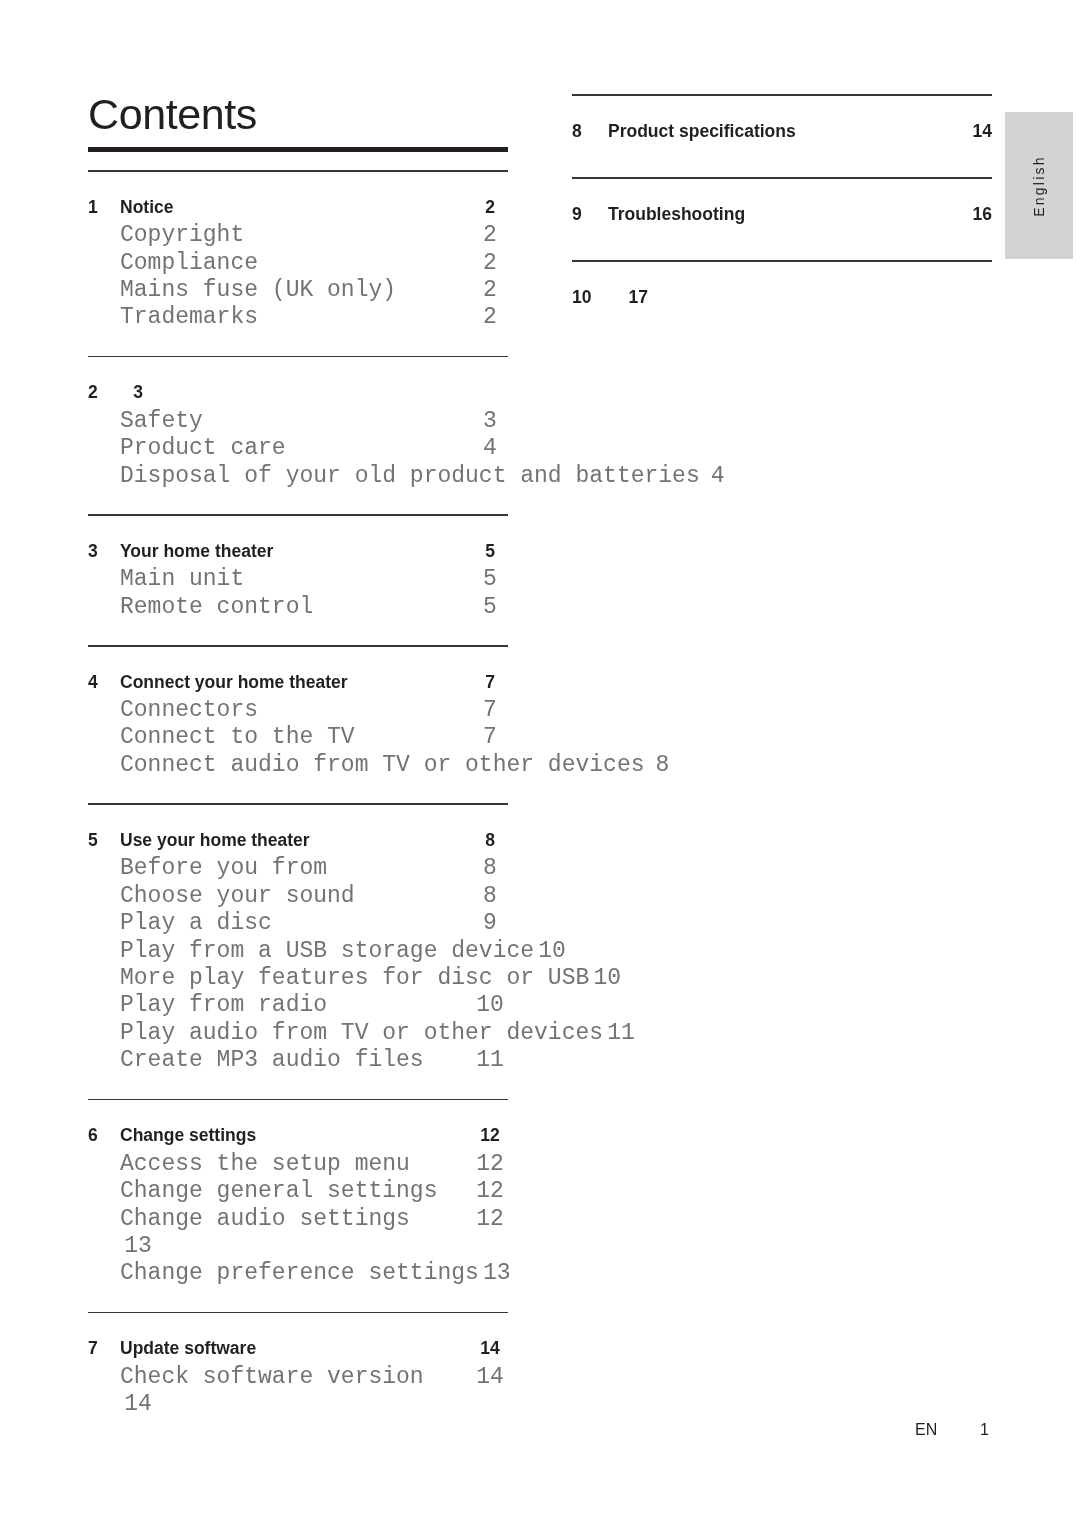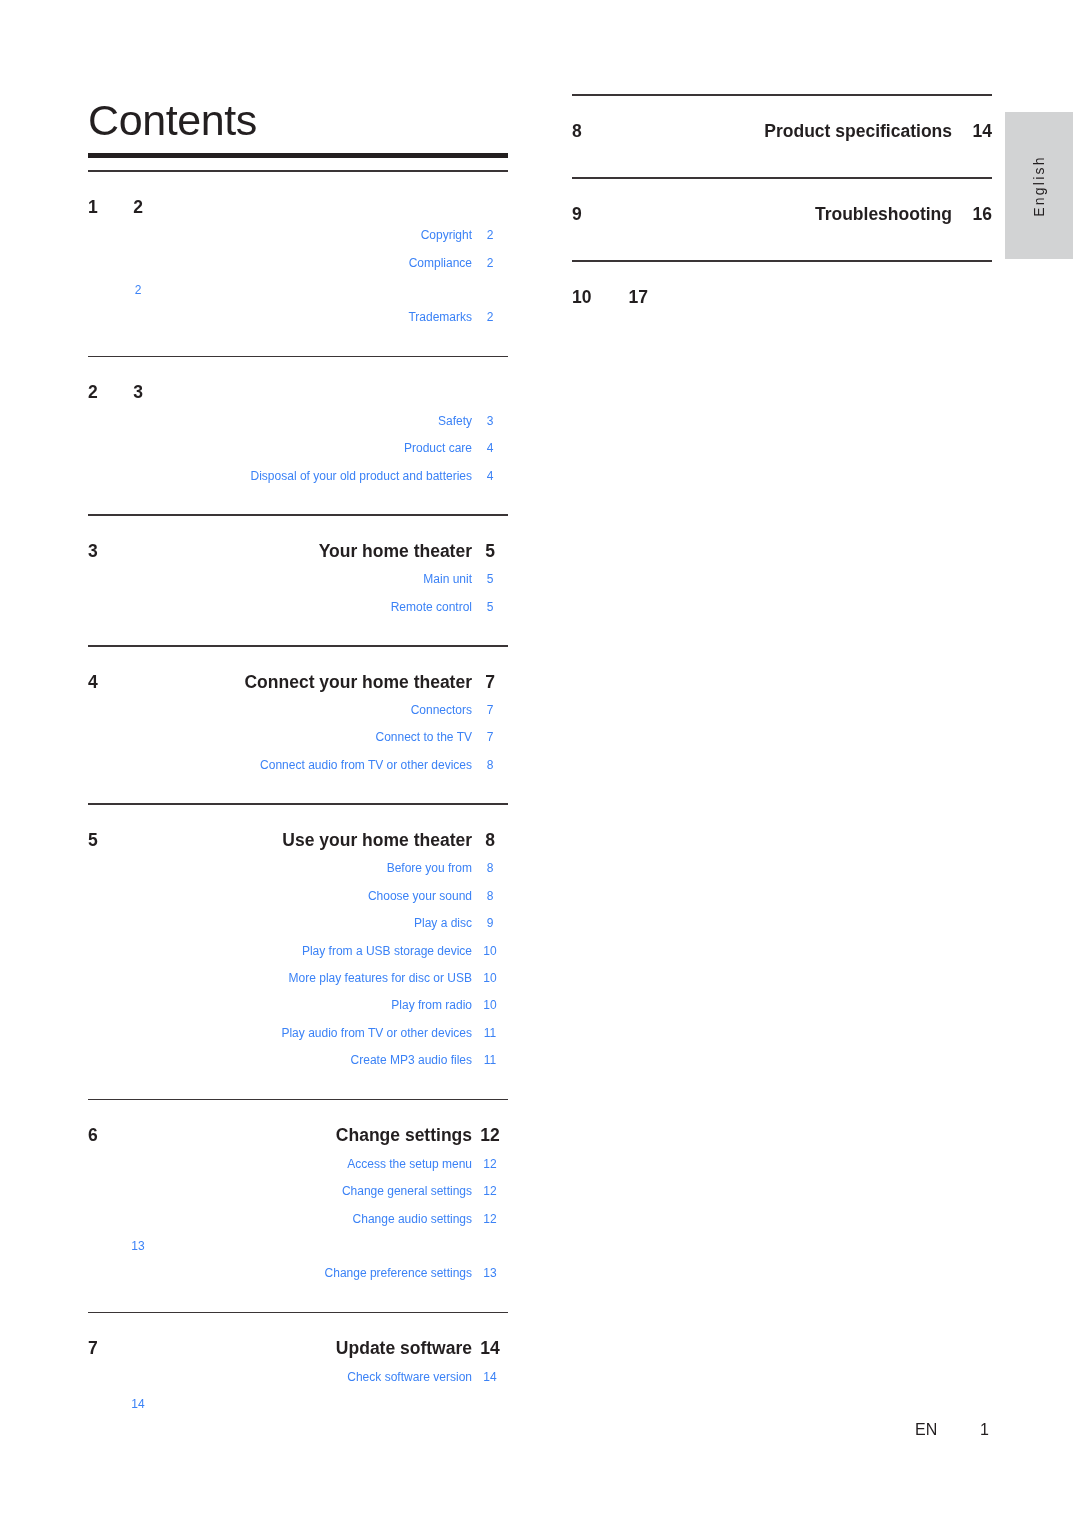--- a/index.html
+++ b/index.html
@@ -42,21 +42,21 @@
     white-space: nowrap;
     font-size: 14px;
     letter-spacing: 2.2px;
     color: #231f20;
     font-family: "Liberation Sans", sans-serif;
   }
 
   .title-block {
     position: absolute;
     left: 88px;
-    top: 98px;
+    top: 92px;
     width: 420px;
   }
   .doc-title {
     font-size: 43px;
     font-weight: normal;
     color: #231f20;
     letter-spacing: -0.4px;
     line-height: 1.05;
     font-family: "Liberation Sans", sans-serif;
   }
@@ -106,41 +106,41 @@
     line-height: 27.5px;
   }
 
   .label {
     flex: 1 1 auto;
     font-size: 17.5px;
     font-weight: bold;
     color: #231f20;
     line-height: 27.5px;
     white-space: nowrap;
-    text-align: right;
   }
 
   .page-no {
     flex: 0 0 36px;
     width: 36px;
     text-align: center;
     font-size: 17.5px;
     font-weight: bold;
     color: #231f20;
     line-height: 27.5px;
   }
 
   
   .row-sub .num { width: 32px; flex: 0 0 32px; }
   .row-sub .label,
   .row-sub .page-no {
     font-weight: normal;
-    color: #3b82f6;
-    font-size: 12px;
+    color: #737373;
+    font-size: 23px;
     line-height: 27.4px;
+    font-family: Liberation Mono, monospace;
   }
 
   
   .toc-right .num     { width: 36px; flex: 0 0 36px; }
   .toc-right .page-no { flex: 0 0 40px; width: 40px; text-align: right; }
   .toc-right .row-chapter { margin-top: 4px; margin-bottom: 6px; }
   .toc-right .group-spacer-bottom { height: 26px; }
   .toc-right .group-spacer-top { height: 18px; }
 
   
@@ -181,34 +181,36 @@
     <h1 class="doc-title">Contents</h1>
     <div class="rule-thick"></div>
   </div>
 
   <div class="toc toc-left" id="toc-left">
       <div class="group">
         <div class="rule-thin"></div>
         <div class="group-spacer-top"></div>
         <div class="row row-chapter">
           <span class="num">1</span>
+          <span class="label">Notice</span>
           <span class="page-no">2</span>
         </div>
         <div class="row row-sub">
           <span class="num"></span>
           <span class="label">Copyright</span>
           <span class="page-no">2</span>
         </div>
         <div class="row row-sub">
           <span class="num"></span>
           <span class="label">Compliance</span>
           <span class="page-no">2</span>
         </div>
         <div class="row row-sub">
           <span class="num"></span>
+          <span class="label">Mains fuse (UK only)</span>
           <span class="page-no">2</span>
         </div>
         <div class="row row-sub">
           <span class="num"></span>
           <span class="label">Trademarks</span>
           <span class="page-no">2</span>
         </div>
         <div class="group-spacer-bottom"></div>
       </div>
       <div class="group">

